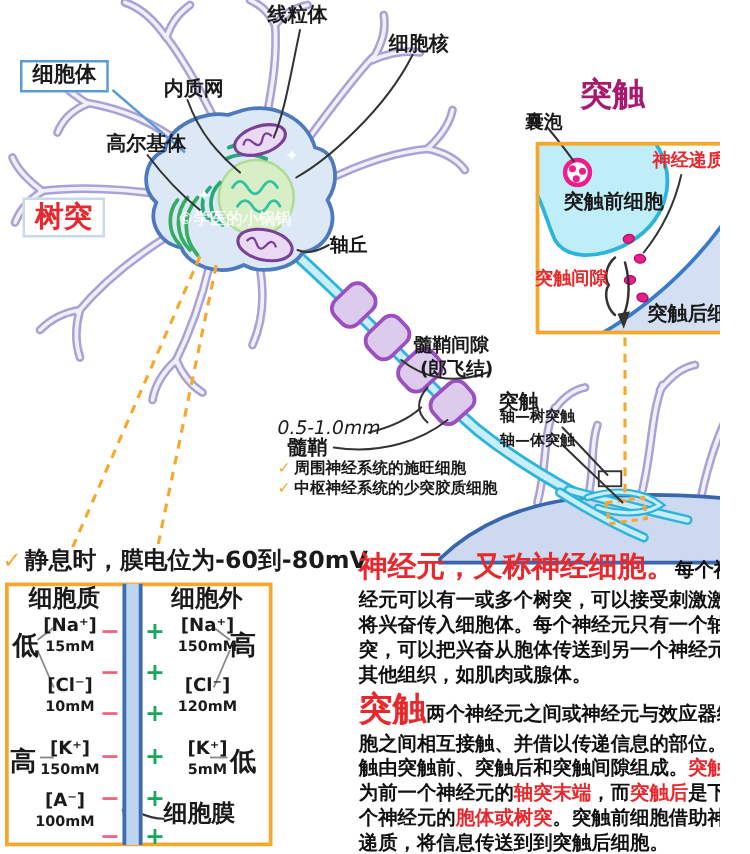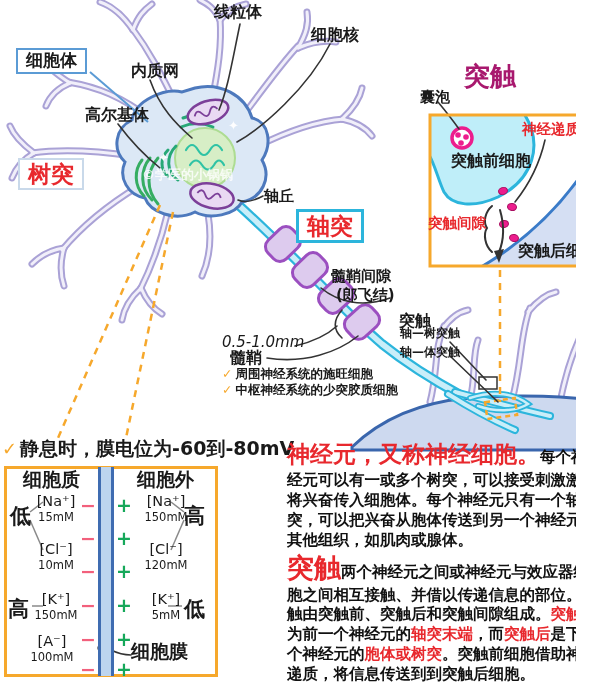--- a/index.html
+++ b/index.html
@@ -4,21 +4,21 @@
 <style>
   html,body{margin:0;padding:0;background:#fff;font-family:"DejaVu Sans",sans-serif;}
   #stage{position:relative;width:576px;height:683px;background:#fff;overflow:hidden;}
   #art{position:absolute;left:0;top:0;}
   .lbl{position:absolute;font-weight:bold;color:#1a1a1a;font-size:16px;white-space:nowrap;line-height:1.1;}
   .boxlbl{position:absolute;background:#fff;font-weight:bold;white-space:nowrap;line-height:1.15;padding:1px 8px;}
   .red{color:#e8282d;}
   .magenta{color:#a8186e;}
   .check{color:#f6a82c;font-weight:bold;margin-right:3px;}
   .note{position:absolute;font-weight:bold;font-size:12.5px;color:#1a1a1a;white-space:nowrap;}
-  .ion{position:absolute;width:56px;text-align:center;font-weight:normal;color:#1a1a1a;line-height:1.25;}
+  .ion{position:absolute;width:56px;text-align:center;font-weight:bold;color:#1a1a1a;line-height:1.25;}
   .ion .nm{font-size:14.5px;}
   .ion .cc{font-size:11.5px;}
   .sign{position:absolute;font-size:19px;font-weight:bold;width:16px;text-align:center;}
   .minus{color:#f2607c;}
   .plus{color:#16a85a;}
   .bigcn{position:absolute;font-size:21px;font-weight:bold;color:#1a1a1a;}
   .para{position:absolute;width:313px;font-weight:bold;color:#111;font-size:15.5px;line-height:1.3;text-align:left;}
   .ptitle1{font-size:23px;color:#e8282d;}
   .ptitle2{font-size:27px;color:#e8282d;}
   .wm{position:absolute;color:rgba(255,255,255,0.8);font-size:13px;font-weight:bold;}
@@ -233,21 +233,20 @@
   </g>
 </svg>
 
 <div class="lbl" style="left:214px;top:3px;">线粒体</div>
 <div class="lbl" style="left:311px;top:26px;">细胞核</div>
 <div class="boxlbl" style="left:16px;top:48px;border:2px solid #5b9bd5;font-size:17px;color:#1a1a1a;">细胞体</div>
 <div class="lbl" style="left:131px;top:62px;">内质网</div>
 <div class="lbl" style="left:85px;top:106px;">高尔基体</div>
 <div class="boxlbl red" style="left:18px;top:158px;border:2px solid #c9d9ea;font-size:23px;">树突</div>
 <div class="lbl" style="left:264px;top:188px;font-size:15px;">轴丘</div>
-<div class="boxlbl red" style="left:296px;top:209px;border:3px solid #2cb5dc;font-size:23px;">轴突</div>
 
 <div class="lbl" style="left:331px;top:268px;font-size:15px;">髓鞘间隙</div>
 <div class="lbl" style="left:336px;top:287px;font-size:15px;">(郎飞结)</div>
 <div class="lbl" style="left:222px;top:334px;font-size:15px;font-style:italic;font-weight:normal;">0.5-1.0mm</div>
 <div class="lbl" style="left:230px;top:349px;">髓鞘</div>
 <div class="note" style="left:222px;top:382px;"><span class="check">✓</span><span>中枢神经系统的少突胶质细胞</span></div>
 <div class="note" style="left:222px;top:366px;"><span class="check">✓</span><span>周围神经系统的施旺细胞</span></div>
 
 <div class="lbl" style="left:399px;top:312px;">突触</div>
 <div class="lbl" style="left:400px;top:327px;font-size:12px;">轴—树突触</div>

